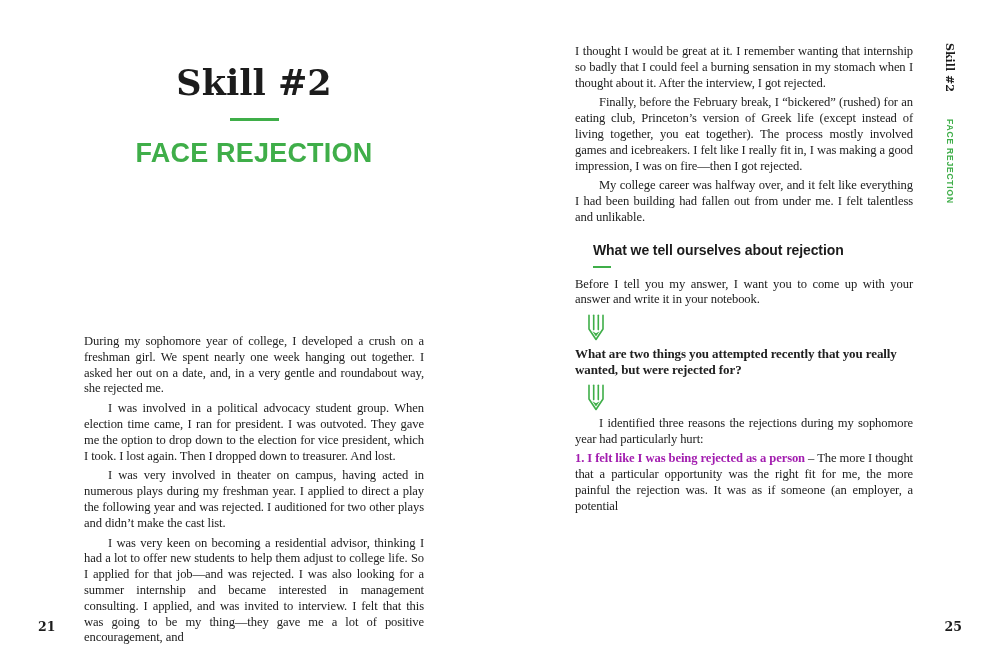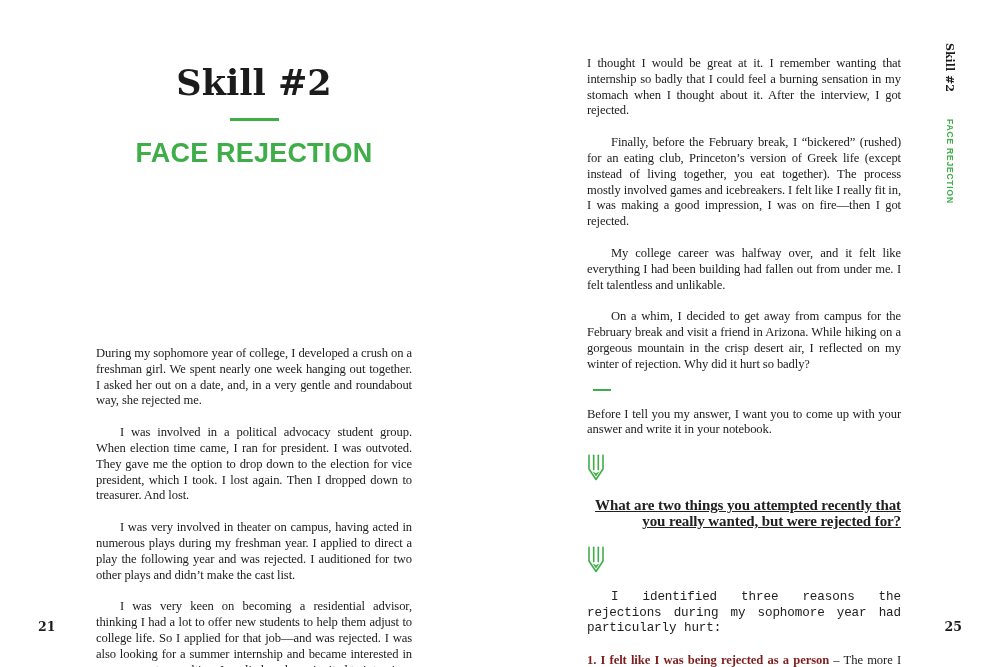--- a/index.html
+++ b/index.html
@@ -36,43 +36,42 @@
     letter-spacing: 0.2px;
   }
   .body-col {
     text-align: justify;
     font-size: 12.6px;
     line-height: 15.8px;
     letter-spacing: -0.1px;
   }
   .left-body { position: absolute; left: 80px; top: 330px; width: 348px; }
   .right-body { position: absolute; left: 571px; top: 40px; width: 346px; }
-  .body-col p { margin: 16px; }
+  .body-col p { margin: 4px; }
   .body-col p.indent { text-indent: 24px; }
 
   
   .section-heading {
     margin: 17px 0 0 22px;
     font-family: "Liberation Sans", sans-serif;
     font-weight: bold;
     font-size: 14px;
     text-align: left;
     color: #1c1c1c;
   }
   .heading-divider { width: 18px; height: 2px; margin: 7px 0 9px 22px; }
   .pencil-wrap { margin: 6px 0 3px 16px; height: 28px; text-align: left; }
   .question {
     margin-left: 22px;
     font-weight: bold;
-    text-align: right;
-    font-size: 15px;
+    text-align: left;
+    font-size: 13px;
     line-height: 15.8px;
-    text-decoration: underline;
   }
-  .reasons-intro { margin-top: 17px; font-family: Liberation Mono, monospace; }
+  .reasons-intro { margin-top: 17px; }
   .reason-para { margin-top: 15px; }
   .green-lead { font-weight: bold; }
 
   
   .page-number {
     position: absolute; top: 619px;
     font-family: "DejaVu Serif", serif;
     font-weight: bold; font-size: 12.5px; color: #1c1c1c;
   }
   .page-number.left { left: 38px; }
@@ -112,22 +111,22 @@
 
     <div class="page-number left">21</div>
   </div>
 
   <div>
 
     <div class="body-col right-body">
       <p>I thought I would be great at it. I remember wanting that internship so badly that I could feel a burning sensation in my stomach when I thought about it. After the interview, I got rejected.</p>
       <p class="indent">Finally, before the February break, I “bickered” (rushed) for an eating club, Princeton’s version of Greek life (except instead of living together, you eat together). The process mostly involved games and icebreakers. I felt like I really fit in, I was making a good impression, I was on fire—then I got rejected.</p>
       <p class="indent">My college career was halfway over, and it felt like everything I had been building had fallen out from under me. I felt talentless and unlikable.</p>
-      <p class="indent">On a whim, I decided to get away from campus for the February break and visit a friend in Arizona. While hiking on a gorgeous mountain in the crisp desert air, I reflected on my winter of rejection. Why did it hurt so badly?</p>
 
+      <div class="section-heading">What we tell ourselves about rejection</div>
       <div class="heading-divider accent-bg" style="background: rgb(63, 174, 73);"></div>
 
       <p>Before I tell you my answer, I want you to come up with your answer and write it in your notebook.</p>
 
       <div class="pencil-wrap">
         <svg width="18" height="28" viewBox="0 0 18 28" aria-hidden="true">
           <g fill="none" class="accent-stroke" stroke-width="1.6" stroke-linecap="round" stroke-linejoin="round" stroke="#3FAE49">
             <path d="M2 1.2 V15 L9 25.5 L16 15 V1.2"></path>
             <path d="M6.7 1.2 V15.6"></path>
             <path d="M11.3 1.2 V15.6"></path>
@@ -143,21 +142,21 @@
             <path d="M2 1.2 V15 L9 25.5 L16 15 V1.2"></path>
             <path d="M6.7 1.2 V15.6"></path>
             <path d="M11.3 1.2 V15.6"></path>
           </g>
           <path class="accent-fill" d="M5.4 17.2 L9 22.4 L12.6 17.2 L9 19.3 Z" fill="#3FAE49"></path>
         </svg>
       </div>
 
       <p class="indent reasons-intro">I identified three reasons the rejections during my sophomore year had particularly hurt:</p>
 
-      <p class="reason-para"><span class="green-lead accent-fg" style="color: #7f1d1d;">1. I felt like I was being rejected as a person</span><span> – The more I thought that a particular opportunity was the right fit for me, the more painful the rejection was. It was as if someone (an employer, a potential</span></p>
+      <p class="reason-para"><span class="green-lead accent-fg" style="color: #a21caf;">1. I felt like I was being rejected as a person</span><span> – The more I thought that a particular opportunity was the right fit for me, the more painful the rejection was. It was as if someone (an employer, a potential</span></p>
     </div>
 
     <div class="margin-tab margin-tab-skill">Skill #2</div>
     <div class="margin-tab margin-tab-title accent-fg" style="color: rgb(63, 174, 73);">FACE REJECTION</div>
 
     <div class="page-number right">25</div>
   </div>
 
 </div>
 

